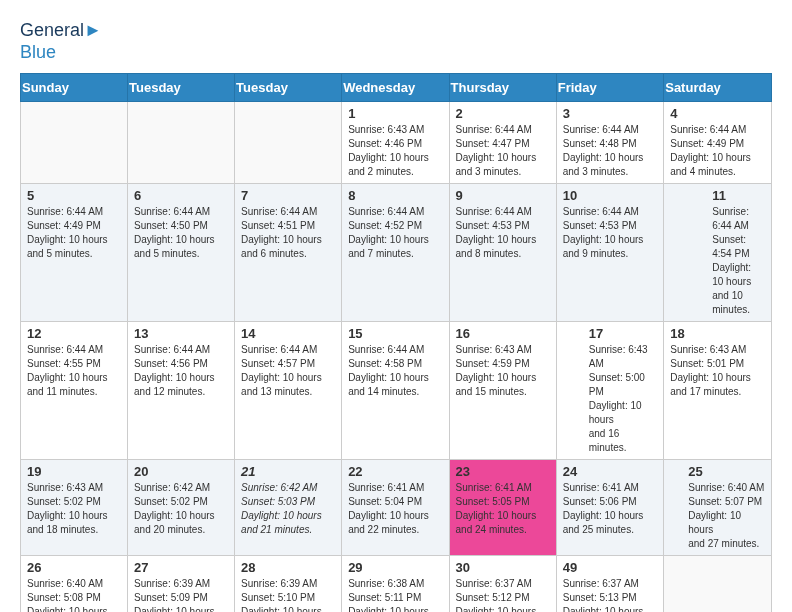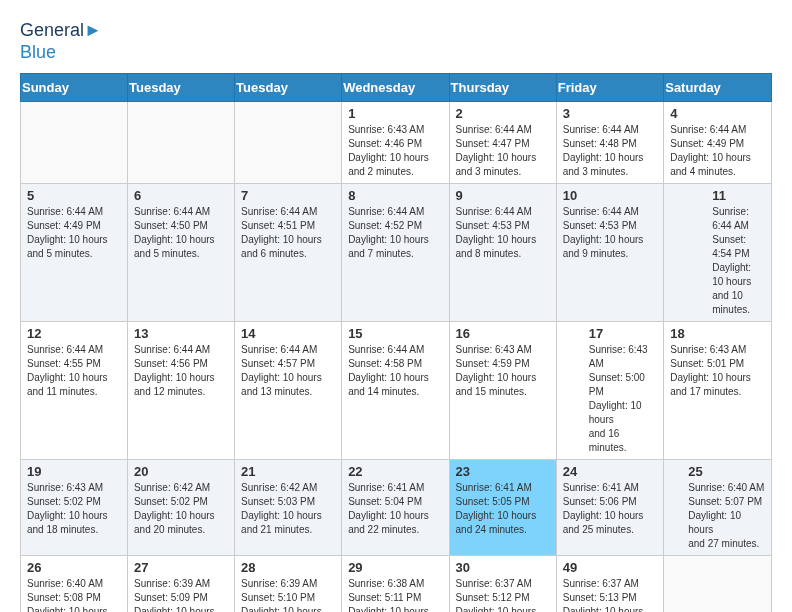--- a/index.html
+++ b/index.html
@@ -263,35 +263,35 @@
 Daylight: 10 hours
 and 18 minutes.</div>
         </td>
         <td style="background: rgb(240, 244, 248);">
           <span class="day-num">20</span>
           <div class="day-info" style="white-space: pre-line;">Sunrise: 6:42 AM
 Sunset: 5:02 PM
 Daylight: 10 hours
 and 20 minutes.</div>
         </td>
-        <td style="background: rgb(240, 244, 248);">
+        <td style="background: rgb(240, 244, 248); font-style: italic;">
           <span class="day-num">21</span>
           <div class="day-info" style="white-space: pre-line;">Sunrise: 6:42 AM
 Sunset: 5:03 PM
 Daylight: 10 hours
 and 21 minutes.</div>
         </td>
         <td style="background: rgb(240, 244, 248);">
           <span class="day-num">22</span>
           <div class="day-info" style="white-space: pre-line;">Sunrise: 6:41 AM
 Sunset: 5:04 PM
 Daylight: 10 hours
 and 22 minutes.</div>
         </td>
-        <td style="background: #7dd3fc;">
+        <td style="background: #ec4899;">
           <span class="day-num">23</span>
           <div class="day-info" style="white-space: pre-line;">Sunrise: 6:41 AM
 Sunset: 5:05 PM
 Daylight: 10 hours
 and 24 minutes.</div>
         </td>
         <td style="background: rgb(240, 244, 248);">
           <span class="day-num">24</span>
           <div class="day-info" style="white-space: pre-line;">Sunrise: 6:41 AM
 Sunset: 5:06 PM

